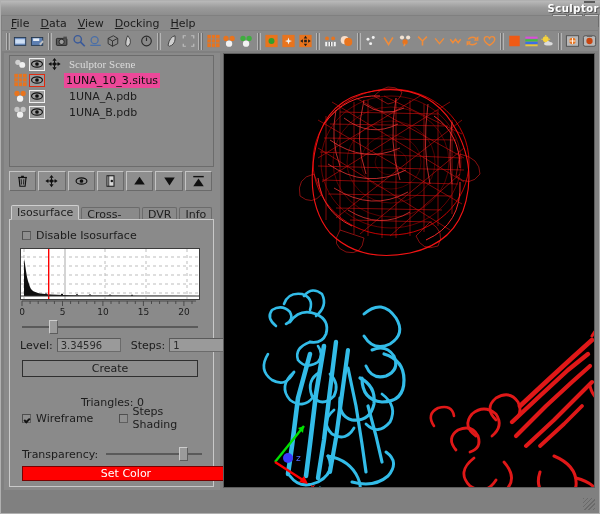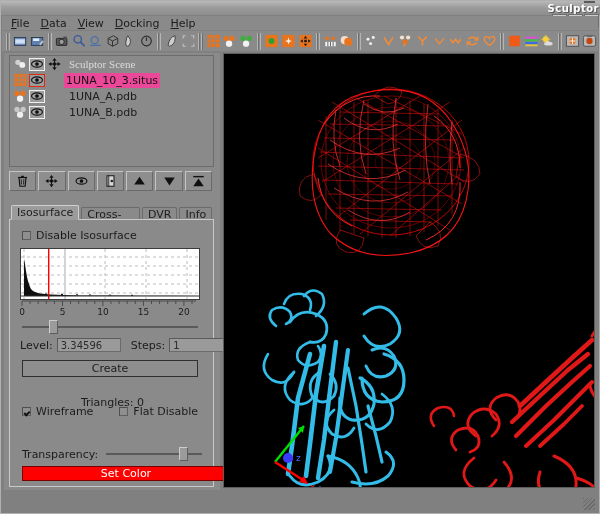--- a/index.html
+++ b/index.html
@@ -656,21 +656,21 @@
         <div class="createbtn">Create</div>
         <div class="tricount">Triangles: 0</div>
 
         <div class="cbrow" style="top:185px;width:180px;">
           <span class="chk">
             <span class="box on" id="cb-wire"></span>
             <span>Wireframe</span>
           </span>
           <span class="chk" style="margin-left:26px;">
             <span class="box" id="cb-flat"></span>
-            <span>Flat Disable</span>
+            <span>Steps Shading</span>
           </span>
         </div>
 
 
         <div class="transrow">
           <span class="flabel">Transparency:</span>
           <span class="ttrack">
             <span class="strack" style="left:0;right:0;width:auto;"></span>
             <span class="shandle" id="transhandle" style="left: 73.16px; top: 0px; position: absolute;"></span>
           </span>

